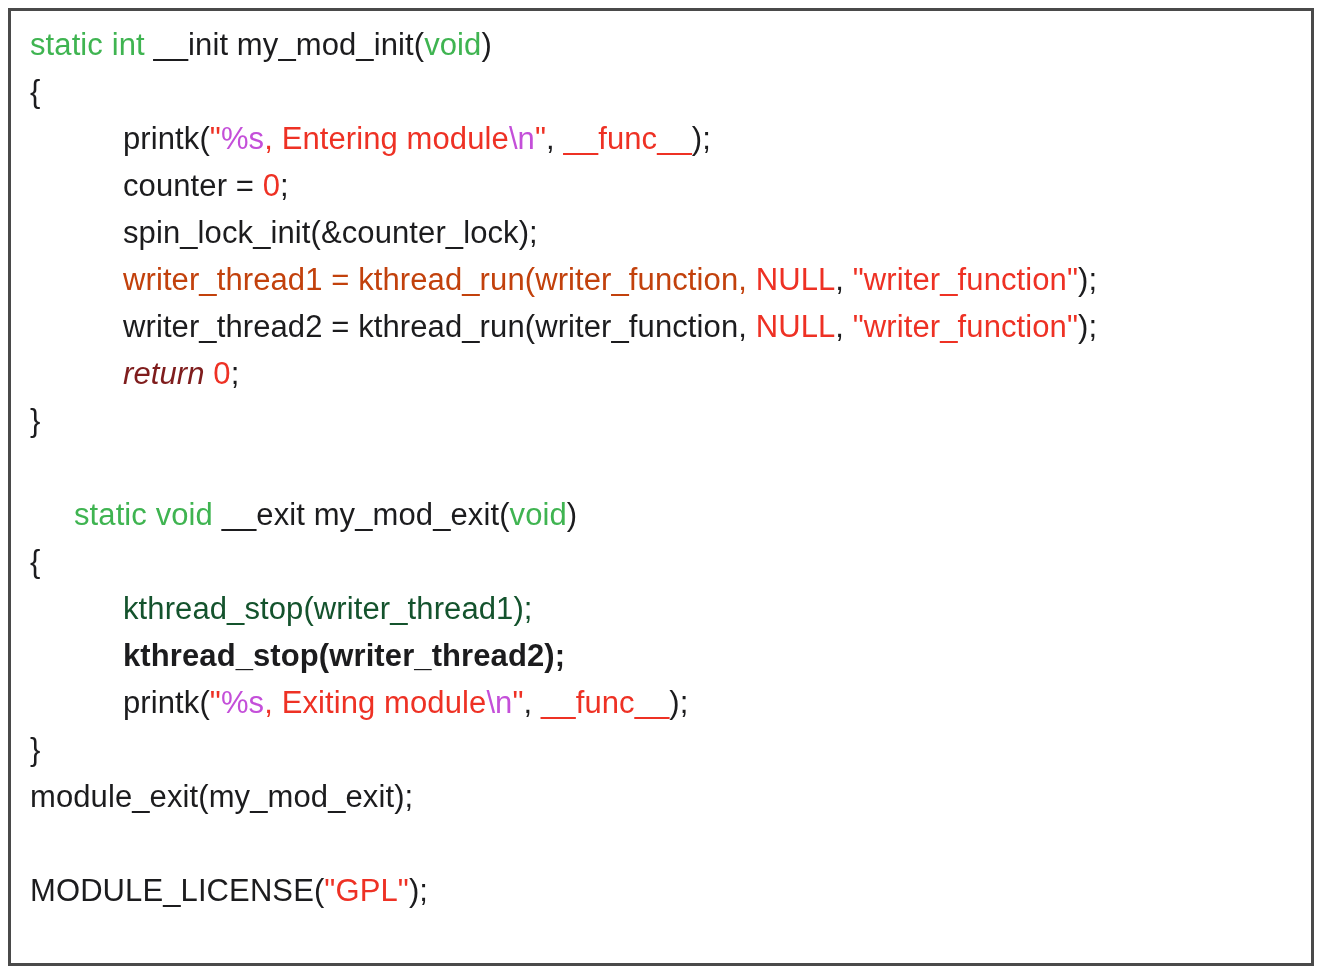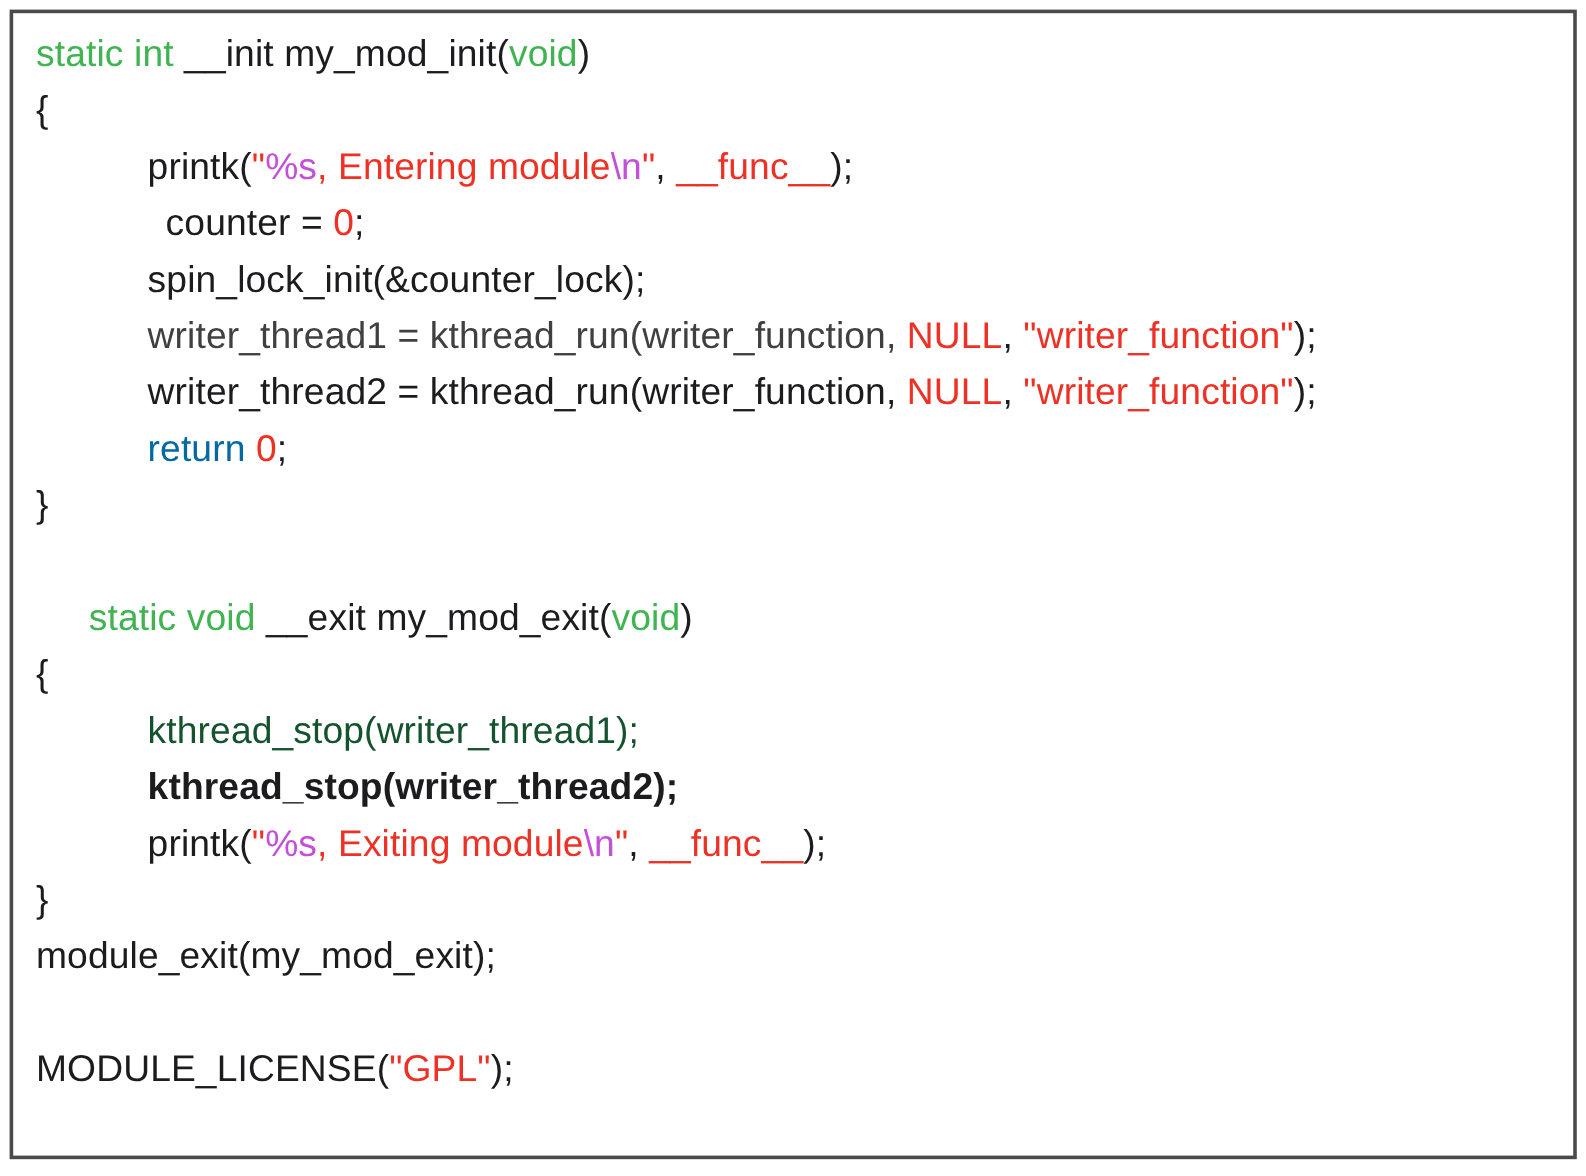--- a/index.html
+++ b/index.html
@@ -40,25 +40,25 @@
   
 </style>
 </head>
 <body>
 
 <div class="code-frame" style="border-color: rgb(74, 74, 74); background: rgb(255, 255, 255);">
   <div class="code-block">
       <div class="code-line"><span style="color: rgb(63, 180, 81);">static int</span><span style="color: rgb(28, 28, 30); text-align: center;"> __init my_mod_init(</span><span style="color: rgb(63, 180, 81);">void</span><span style="color: rgb(28, 28, 30);">)</span></div>
       <div class="code-line"><span style="color: rgb(28, 28, 30);">{</span></div>
       <div class="code-line indent-1"><span style="color: rgb(28, 28, 30);">printk(</span><span style="color: rgb(238, 49, 36);">"</span><span style="color: rgb(196, 79, 217);">%s</span><span style="color: rgb(238, 49, 36);">, Entering module</span><span style="color: rgb(196, 79, 217);">\n</span><span style="color: rgb(238, 49, 36);">"</span><span style="color: rgb(28, 28, 30);">, </span><span style="color: rgb(238, 49, 36);">__func__</span><span style="color: rgb(28, 28, 30);">);</span></div>
-      <div class="code-line indent-1"><span style="color: rgb(28, 28, 30); margin-left: 15px;">counter = </span><span style="color: rgb(238, 49, 36);">0</span><span style="color: rgb(28, 28, 30);">;</span></div>
+      <div class="code-line indent-1"><span style="color: rgb(28, 28, 30);">counter = </span><span style="color: rgb(238, 49, 36);">0</span><span style="color: rgb(28, 28, 30);">;</span></div>
       <div class="code-line indent-1"><span style="color: rgb(28, 28, 30);">spin_lock_init(&amp;counter_lock);</span></div>
-      <div class="code-line indent-1"><span style="color: #404040;">writer_thread1 = kthread_run(writer_function, </span><span style="color: rgb(238, 49, 36);">NULL</span><span style="color: rgb(28, 28, 30);">, </span><span style="color: rgb(238, 49, 36);">"writer_function"</span><span style="color: rgb(28, 28, 30);">);</span></div>
+      <div class="code-line indent-1"><span style="color: #c2410c;">writer_thread1 = kthread_run(writer_function, </span><span style="color: rgb(238, 49, 36);">NULL</span><span style="color: rgb(28, 28, 30);">, </span><span style="color: rgb(238, 49, 36);">"writer_function"</span><span style="color: rgb(28, 28, 30);">);</span></div>
       <div class="code-line indent-1"><span style="color: rgb(28, 28, 30); margin-top: 24px;">writer_thread2 = kthread_run(writer_function, </span><span style="color: rgb(238, 49, 36);">NULL</span><span style="color: rgb(28, 28, 30);">, </span><span style="color: rgb(238, 49, 36);">"writer_function"</span><span style="color: rgb(28, 28, 30);">);</span></div>
-      <div class="code-line indent-1"><span style="color: #0369a1;">return </span><span style="color: rgb(238, 49, 36);">0</span><span style="color: rgb(28, 28, 30);">;</span></div>
+      <div class="code-line indent-1"><span style="color: #7f1d1d; font-style: italic;">return </span><span style="color: rgb(238, 49, 36);">0</span><span style="color: rgb(28, 28, 30);">;</span></div>
       <div class="code-line"><span style="color: rgb(28, 28, 30);">}</span></div>
       <div class="code-line">&nbsp;</div>
       <div class="code-line"><span style="color: rgb(63, 180, 81); margin-left: 44px;">static void</span><span style="color: rgb(28, 28, 30);"> __exit my_mod_exit(</span><span style="color: rgb(63, 180, 81);">void</span><span style="color: rgb(28, 28, 30);">)</span></div>
       <div class="code-line"><span style="color: rgb(28, 28, 30);">{</span></div>
       <div class="code-line indent-1"><span style="color: #14532d;">kthread_stop(writer_thread1);</span></div>
       <div class="code-line indent-1"><span style="color: rgb(28, 28, 30); font-weight: bold;">kthread_stop(writer_thread2);</span></div>
       <div class="code-line indent-1"><span style="color: rgb(28, 28, 30);">printk(</span><span style="color: rgb(238, 49, 36);">"</span><span style="color: rgb(196, 79, 217);">%s</span><span style="color: rgb(238, 49, 36);">, Exiting module</span><span style="color: rgb(196, 79, 217);">\n</span><span style="color: rgb(238, 49, 36);">"</span><span style="color: rgb(28, 28, 30);">, </span><span style="color: rgb(238, 49, 36);">__func__</span><span style="color: rgb(28, 28, 30);">);</span></div>
       <div class="code-line"><span style="color: rgb(28, 28, 30);">}</span></div>
       <div class="code-line"><span style="color: rgb(28, 28, 30);">module_exit(my_mod_exit);</span></div>
       <div class="code-line">&nbsp;</div>

